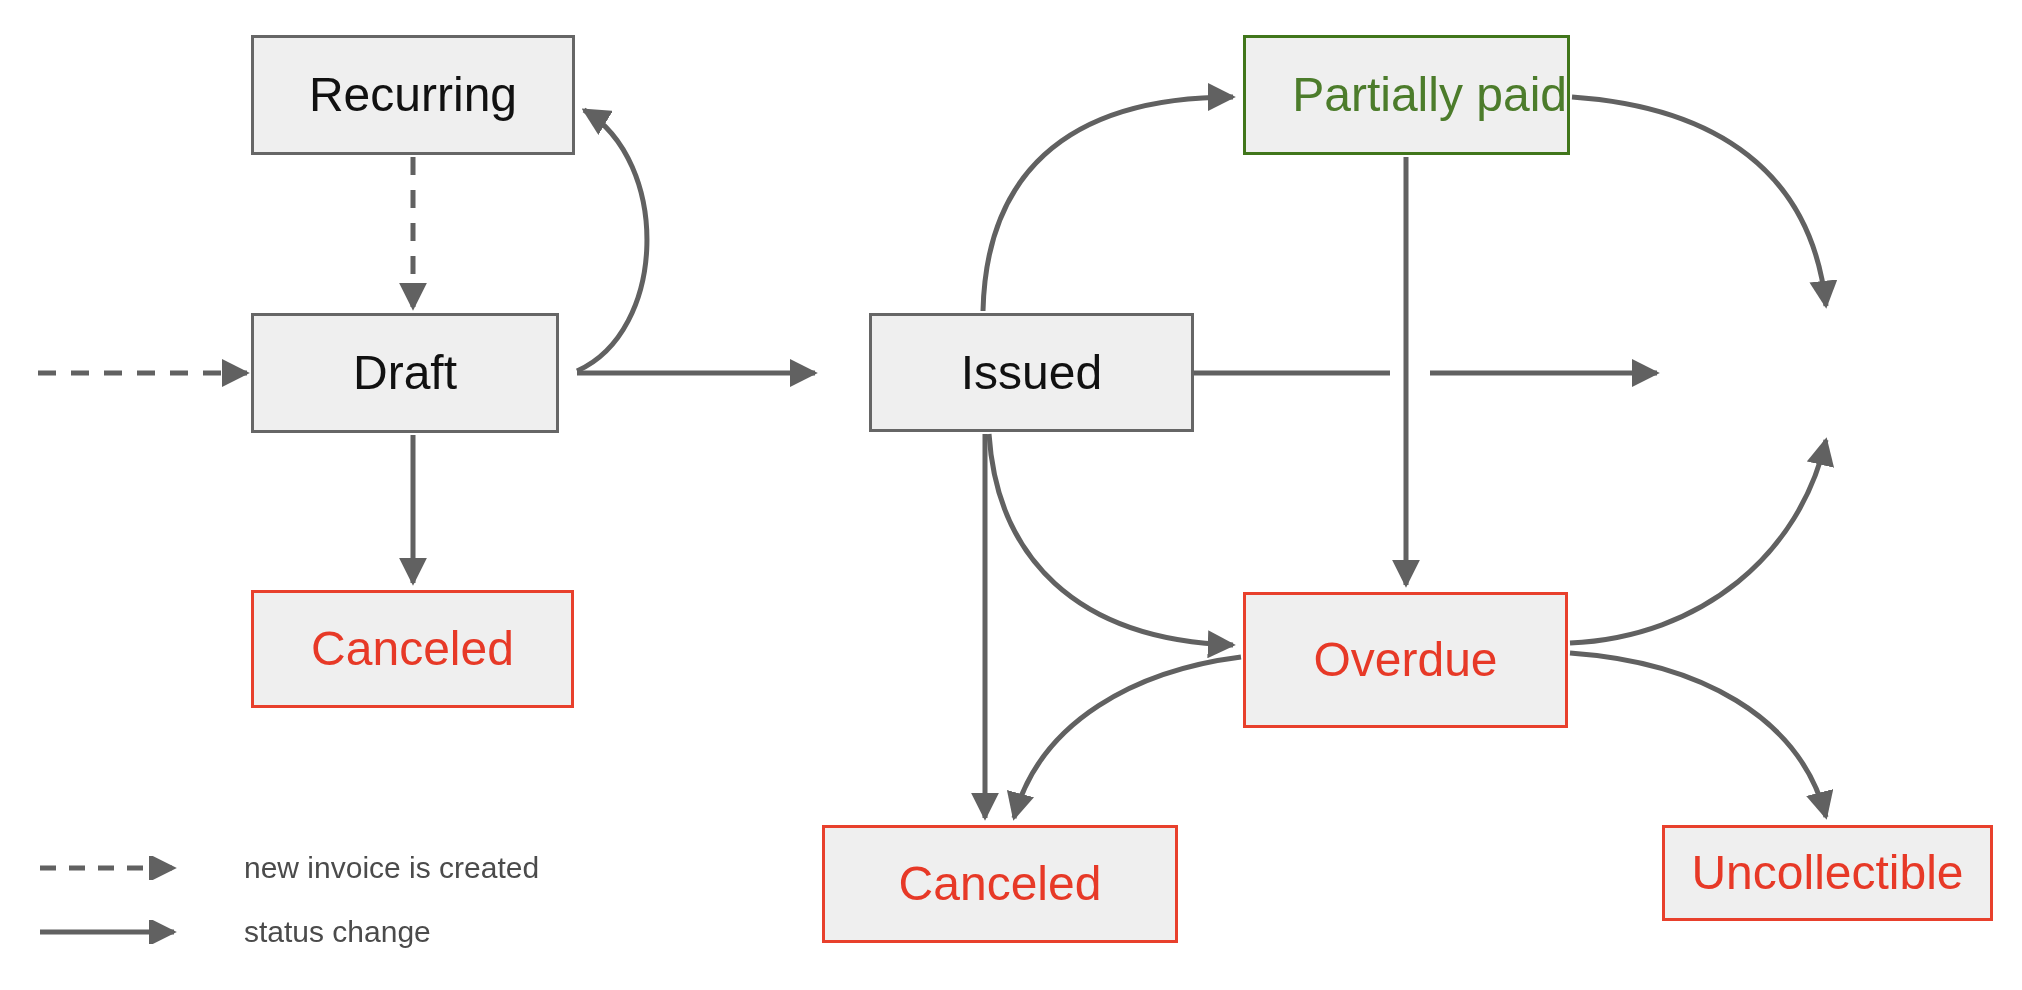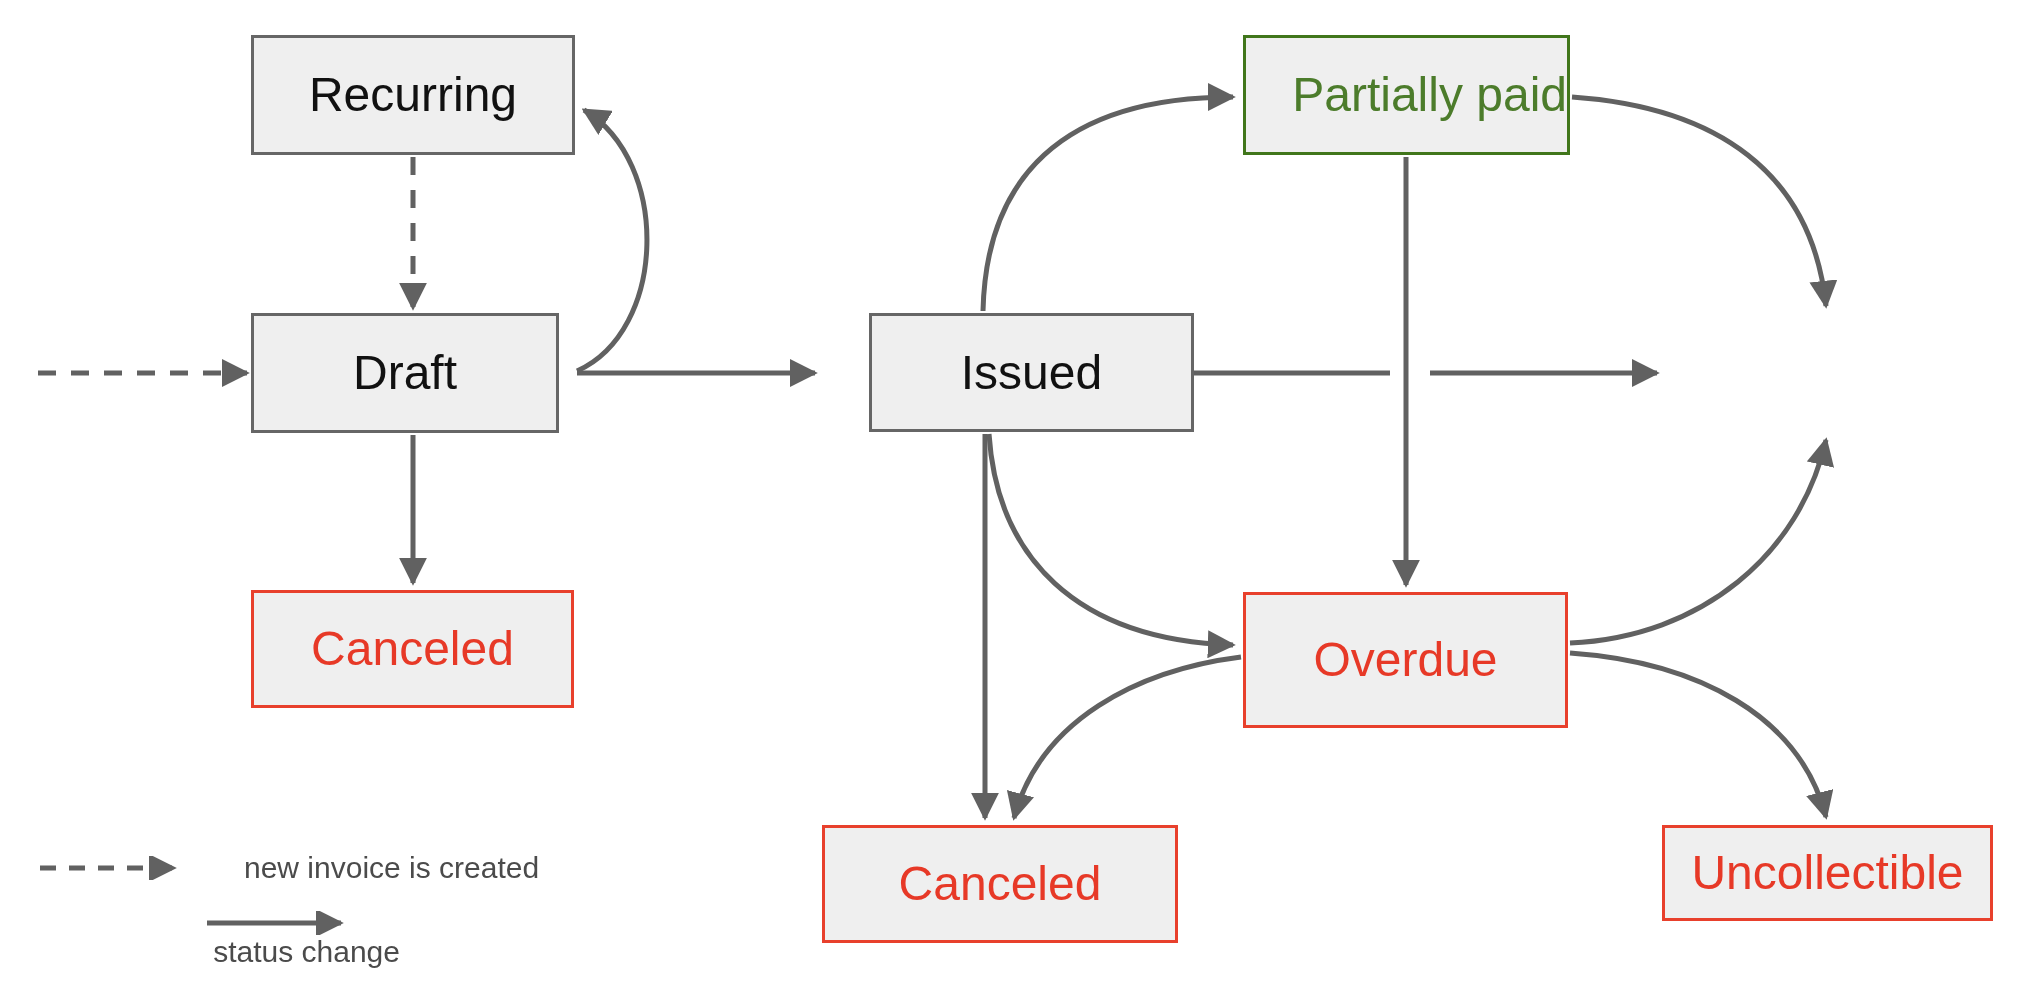--- a/index.html
+++ b/index.html
@@ -30,21 +30,21 @@
   #n-issued{left:822px;top:313px;width:325px;height:119px;margin-left:47px;}
   #n-partially-paid{left:1243px;top:35px;width:327px;height:120px;justify-content:flex-end;}
   #n-paid{left:1664px;top:314px;width:324px;height:116px;}
   #n-overdue{left:1243px;top:592px;width:325px;height:136px;}
   #n-canceled{left:822px;top:825px;width:356px;height:118px;}
   #n-uncollectible{left:1662px;top:825px;width:331px;height:96px;}
 
   
   .legend{position:absolute;left:36px;top:847px;}
   .legend-row{display:flex;align-items:center;height:42px;}
-  .legend-row + .legend-row{margin-top:22px;flex-direction:column;}
+  .legend-row + .legend-row{margin-top:22px;}
   .legend-swatch{width:170px;height:24px;flex:0 0 auto;}
   .legend-swatch line{stroke:var(--arrow,#616161);stroke-width:5;}
   .legend-swatch .dashed{stroke-dasharray:16 13;}
   .legend-swatch marker path{fill:var(--arrow,#616161);}
   .legend-label{margin-left:38px;font-size:30px;color:var(--legend-text,#4b4b4b);}
 </style>
 </head>
 <body>
 
 <div class="canvas">

